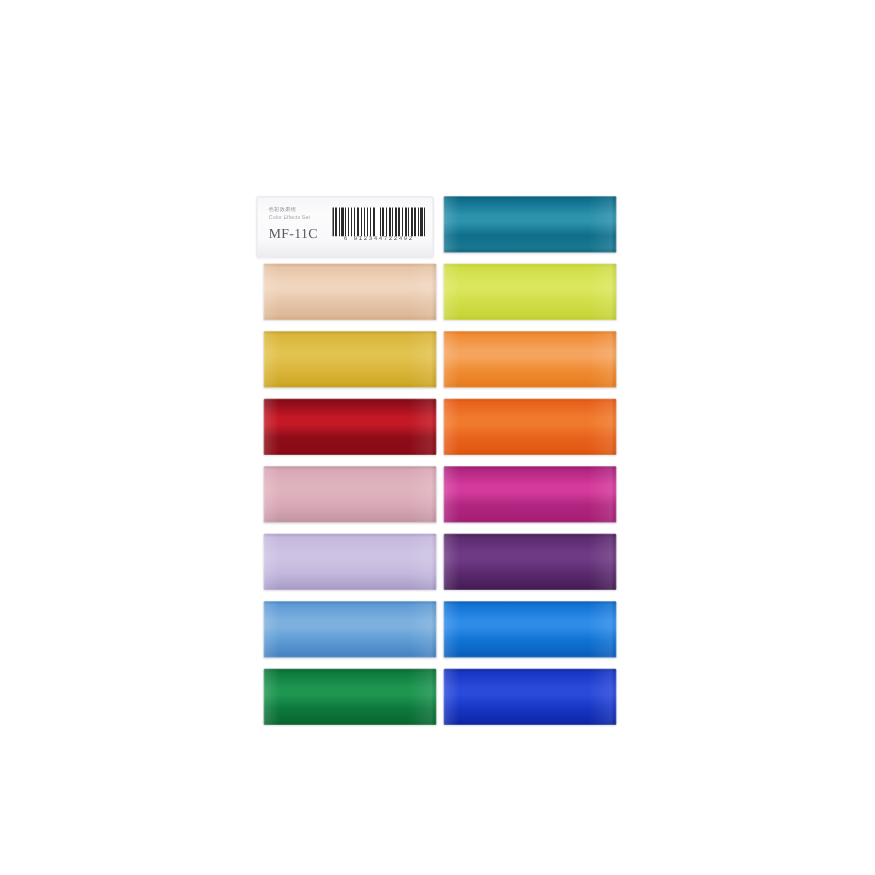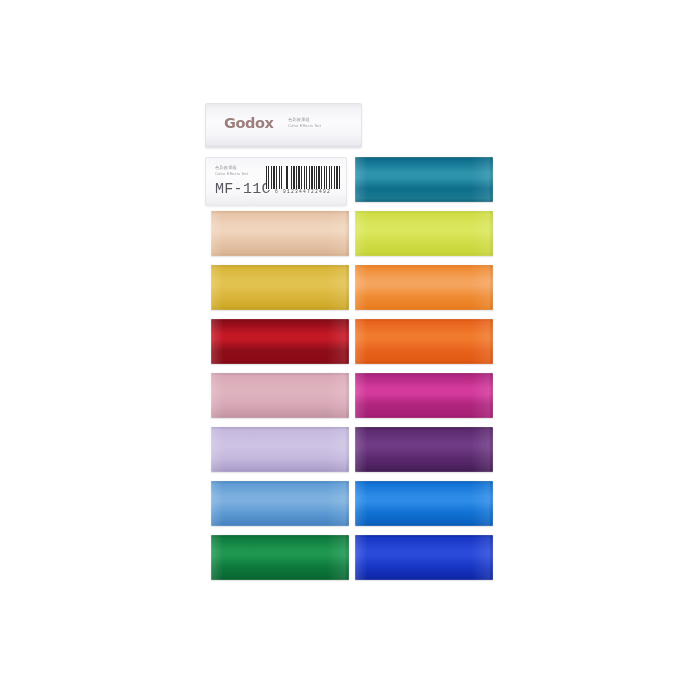--- a/index.html
+++ b/index.html
@@ -85,24 +85,24 @@
   #label-caption {
     position: absolute;
     left: 9px;
     top: 7px;
     line-height: 1.35;
   }
   #label-model {
     position: absolute;
     left: 9px;
     top: 23px;
-    font-size: 15px;
+    font-size: 11px;
     color: #585860;
     letter-spacing: 0.3px;
-    font-family: Liberation Mono, monospace;
+    font-family: Liberation Serif, serif;
   }
   #barcode-wrap {
     position: absolute;
     right: 6px;
     top: 8px;
     width: 74px;
   }
   #barcode-bars {
     height: 23px;
     width: 100%;
@@ -133,27 +133,20 @@
     left: 0; top: 0; right: 0; bottom: 0;
     border-radius: 1px;
     pointer-events: none;
   }
 </style>
 </head>
 <body>
 
 <div id="stage">
 
-  <div id="product-box">
-    <div id="box-logo">Godox</div>
-    <div id="box-text-block">
-      <div class="tiny-cn">色彩效果组</div>
-      <div class="tiny-en">Color Effects Set</div>
-    </div>
-  </div>
 
   <div id="label-card">
     <div id="label-caption">
       <div class="tiny-cn">色彩效果组</div>
       <div class="tiny-en">Color Effects Set</div>
     </div>
     <div id="label-model">MF-11C</div>
     <div id="barcode-wrap">
       <div id="barcode-bars"></div>
       <div id="barcode-digits">6 912344722492</div>

